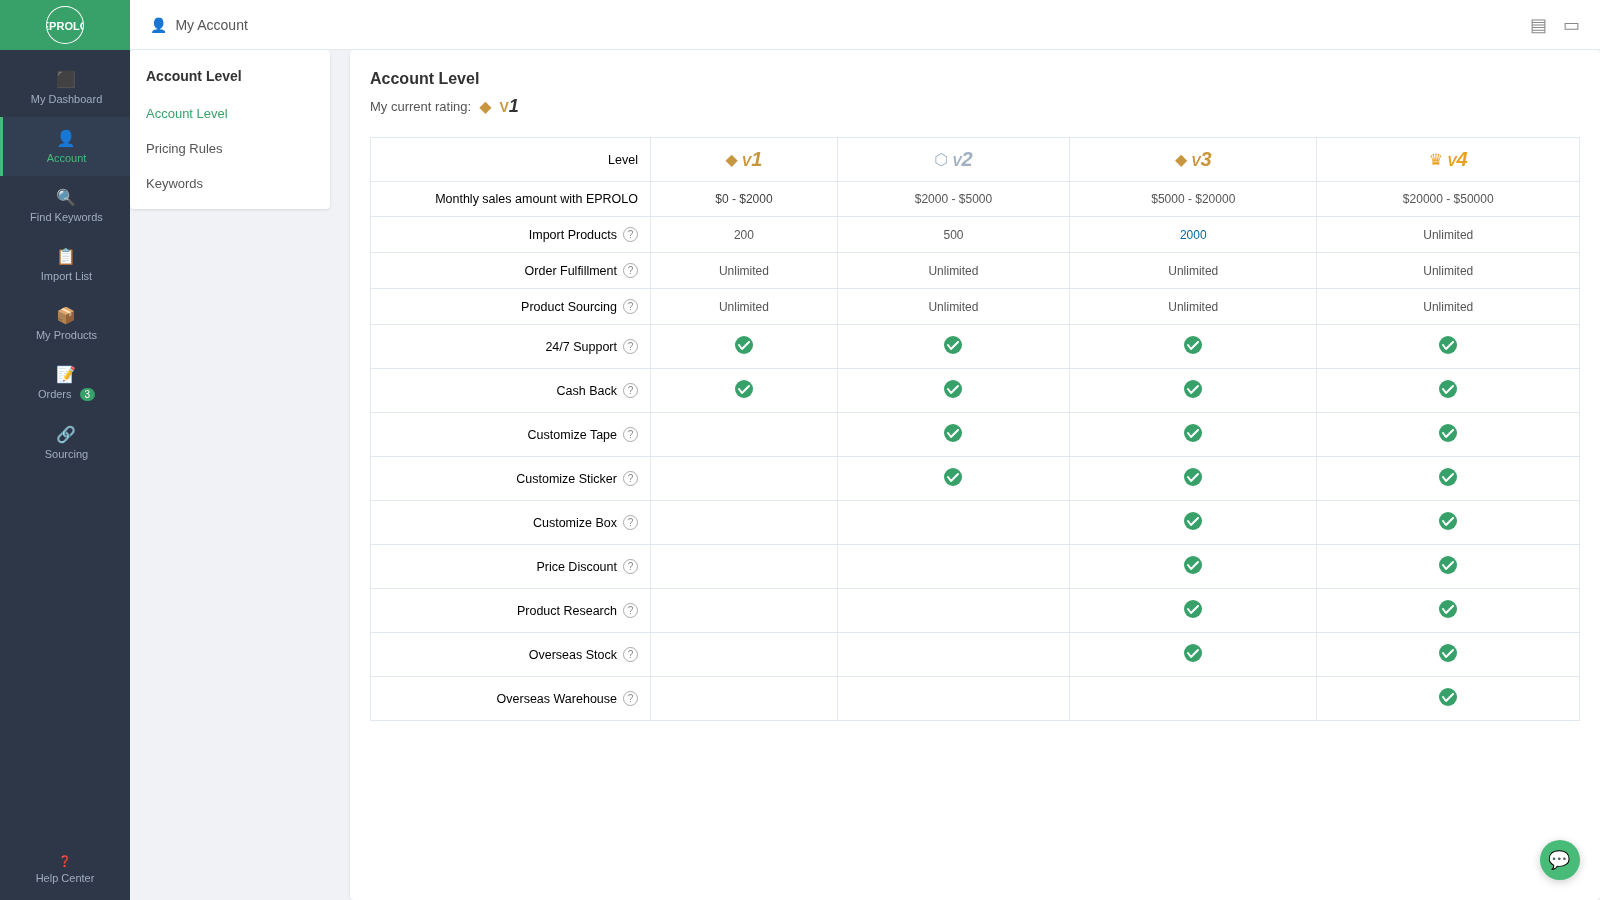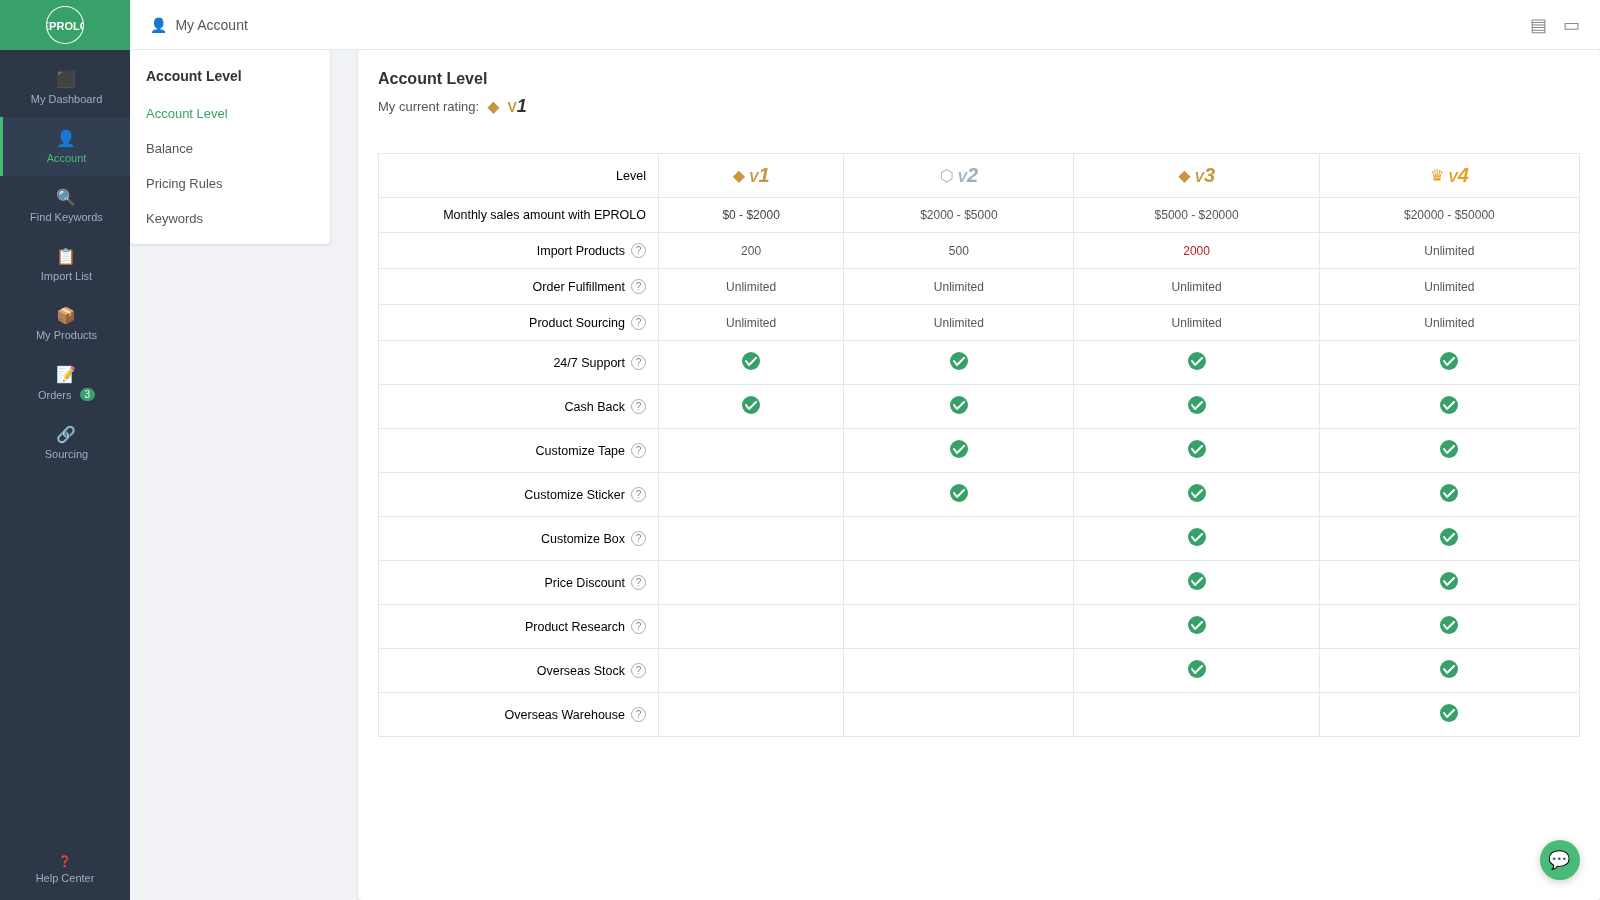--- a/index.html
+++ b/index.html
@@ -109,21 +109,21 @@
       cursor: pointer;
       color: #888;
     }
 
     
     .content-area {
       flex: 1;
       display: flex;
       overflow: hidden;
       padding: 0;
-      gap: 28px;
+      gap: 20px;
     }
 
     
     .sub-menu {
       width: 200px;
       background: #fff;
       border-radius: 4px;
       box-shadow: 0 1px 3px rgba(0,0,0,0.1);
       padding: 8px 0;
       flex-shrink: 0;
@@ -155,21 +155,21 @@
     .account-panel-title {
       font-size: 16px;
       font-weight: bold;
       color: #333;
       margin-bottom: 8px;
     }
     .current-rating {
       display: flex;
       align-items: center;
       gap: 8px;
-      margin-bottom: 36px;
+      margin-bottom: 20px;
       font-size: 13px;
       color: #555;
       text-align: center;
     }
 
     
     .level-table {
       width: 100%;
       border-collapse: collapse;
       font-size: 12.5px;
@@ -202,21 +202,20 @@
       height: 15px;
       border: 1px solid #aaa;
       border-radius: 50%;
       font-size: 10px;
       color: #888;
       cursor: pointer;
     }
 
     .nav-item-row {
       display: flex;
-      align-items: center;
       justify-content: center;
       gap: 4px;
     }
 
     
     .chat-btn {
       position: fixed;
       bottom: 20px;
       right: 20px;
       width: 40px;
@@ -296,21 +295,20 @@
       <span class="topbar-icon">▤</span>
       <span class="topbar-icon">▭</span>
     </div>
   </div>
 
   <div class="content-area">
 
     <div class="sub-menu">
       <div class="sub-menu-header">Account Level</div>
       <div class="sub-menu-item active">Account Level</div>
-      <div class="sub-menu-item">Balance</div>
       <div class="sub-menu-item">Pricing Rules</div>
       <div class="sub-menu-item">Keywords</div>
     </div>
 
     <div class="account-panel">
       <div class="account-panel-title">Account Level</div>
       <div class="current-rating">
         <span>My current rating:</span>
         <span style="color:#c8963e; font-size:16px;">◆</span>
         <span style="font-style:italic; font-weight:bold; font-size:18px; color:#c8963e;">
@@ -361,21 +359,21 @@
               <td><span class="feature-info">Monthly sales amount with EPROLO</span></td>
               <td style="font-size: 12px; color: #404040;">$0 - $2000</td>
               <td style="font-size: 12px; color: rgb(85, 85, 85);">$2000 - $5000</td>
               <td style="font-size: 12px; color: rgb(85, 85, 85);">$5000 - $20000</td>
               <td style="font-size: 12px; color: rgb(85, 85, 85);">$20000 - $50000</td>
             </tr>
             <tr>
               <td><span class="feature-info">Import Products<span class="info-circle">?</span></span></td>
               <td style="font-size: 12px; color: rgb(85, 85, 85);">200</td>
               <td style="font-size: 12px; color: rgb(85, 85, 85);">500</td>
-              <td style="font-size: 12px; color: #b91c1c; margin-top: 8px;">2000</td>
+              <td style="font-size: 12px; color: #0369a1; margin-top: 8px;">2000</td>
               <td style="font-size: 12px; color: rgb(85, 85, 85);">Unlimited</td>
             </tr>
             <tr>
               <td><span class="feature-info">Order Fulfillment<span class="info-circle">?</span></span></td>
               <td style="font-size: 12px; color: rgb(85, 85, 85);">Unlimited</td>
               <td style="font-size: 12px; color: rgb(85, 85, 85);">Unlimited</td>
               <td style="font-size: 12px; color: rgb(85, 85, 85);">Unlimited</td>
               <td style="font-size: 12px; color: rgb(85, 85, 85);">Unlimited</td>
             </tr>
             <tr>

